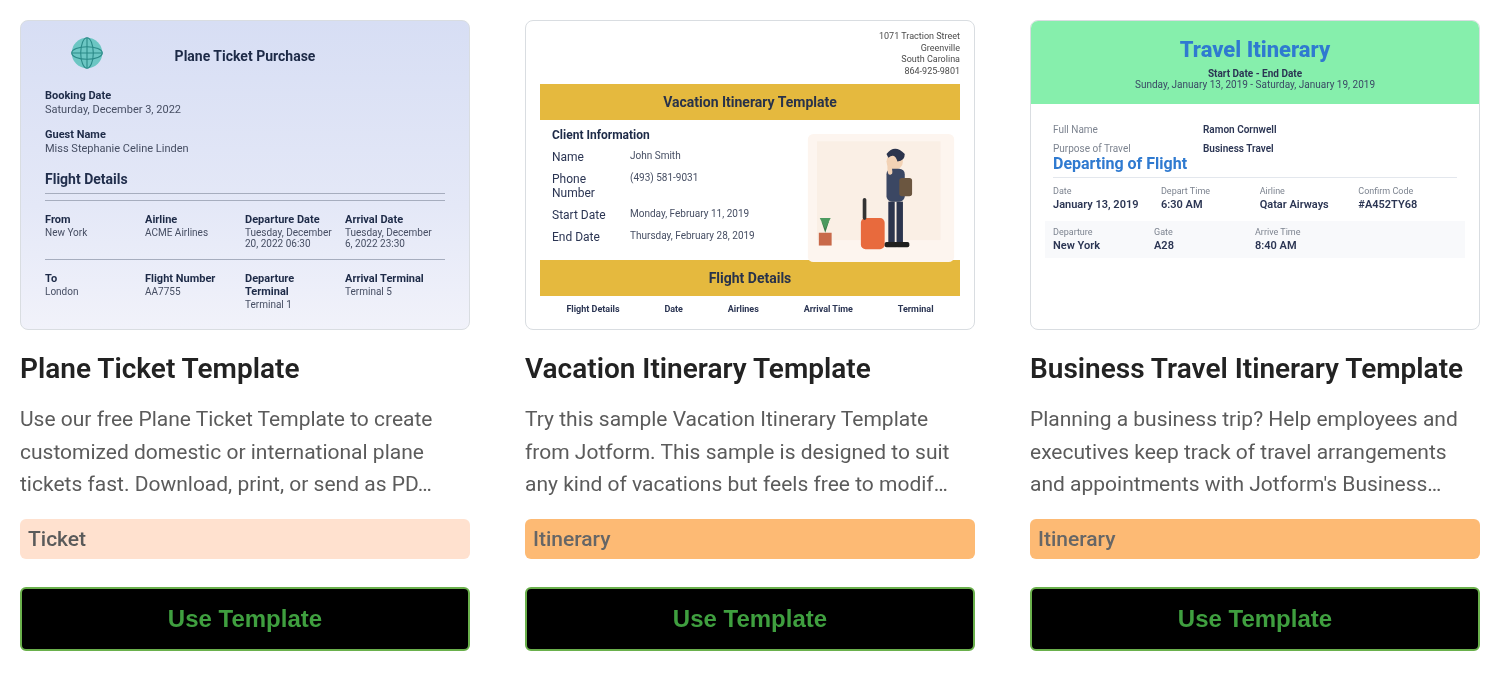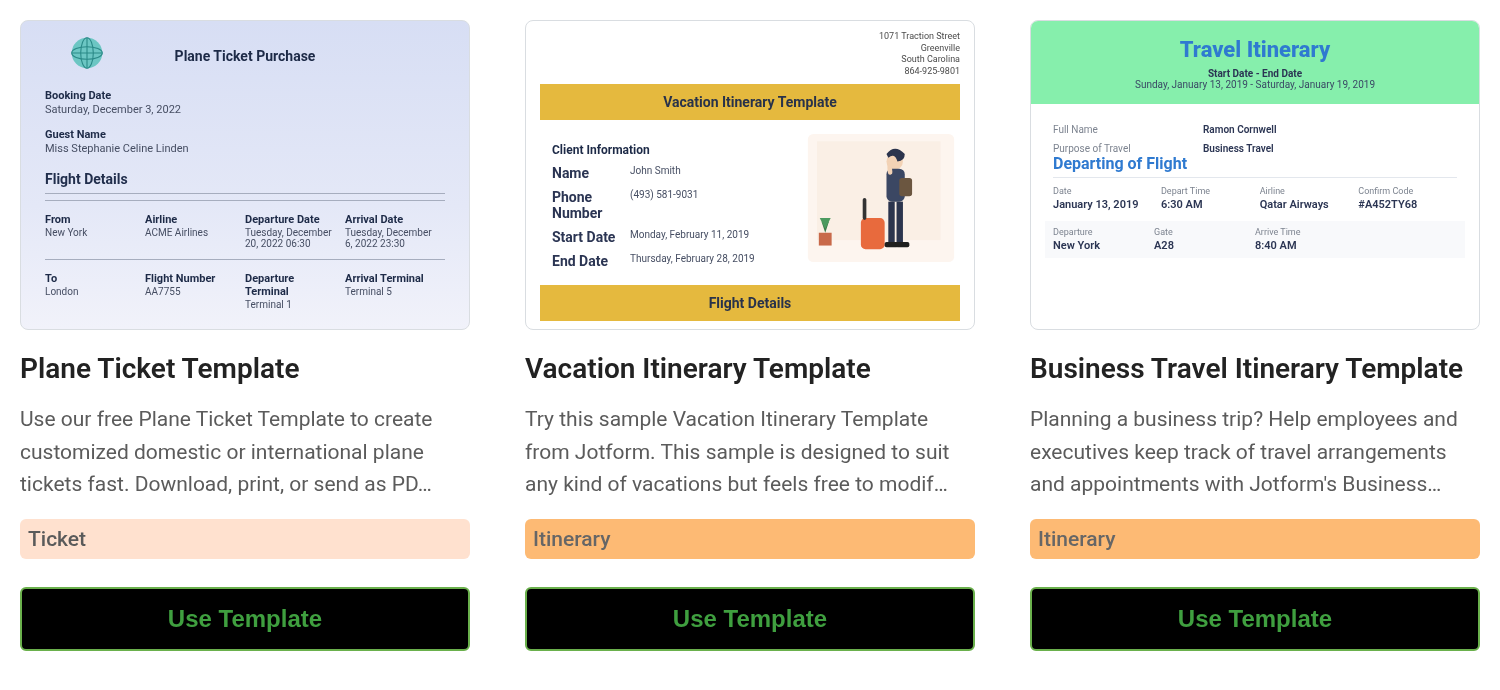--- a/index.html
+++ b/index.html
@@ -99,24 +99,24 @@
 .pv1-hr { border: none; border-top: 1px solid #a6adbe; margin: 6px 0 0 0; }
 .pv1-row { display: flex; margin-top: 12px; }
 .pv1-col { flex: 1; padding-right: 6px; }
 .pv1-col .lbl { font-weight: 700; color: #1d2a47; font-size: 11px; }
 .pv1-col .val { color: #464e63; font-size: 10px; margin-top: 1px; }
 
 
 .pv2 { padding: 10px 14px; font-size: 11px; color: #3a3a3a; }
 .pv2-addr { text-align: right; font-size: 9px; line-height: 1.3; color: #4b4b4b; }
 .pv2-banner { background: #e5b93e; text-align: center; font-weight: 700; font-size: 14px; color: #28324a; padding: 10px 0; margin-top: 6px; }
-.pv2-body { padding: 17px 12px 0 12px; position: relative; }
+.pv2-body { padding: 2px 12px 0 12px; position: relative; }
 .pv2-sect { font-weight: 700; font-size: 12px; margin-top: 6px; color: #1d2a47; }
 .pv2-line { display: flex; margin-top: 8px; }
-.pv2-lbl { width: 78px; font-weight: 700; font-size: 14px; color: #2b3553; }
+.pv2-lbl { width: 78px; font-weight: 400; font-size: 12px; color: #2b3553; }
 .pv2-val { width: 130px; font-size: 10px; color: #464e63; }
 .pv2-illo { position: absolute; right: 4px; top: 14px; width: 150px; height: 128px; }
 .pv2-banner2 { background: #e5b93e; text-align: center; font-weight: 700; font-size: 14px; color: #28324a; padding: 10px 0; margin-top: 16px; }
 .pv2-thead { display: flex; justify-content: space-around; font-size: 9px; font-weight: 700; color: #2b3553; margin-top: 6px; padding: 2px 4px; }
 
 
 .pv3 { font-size: 10px; color: #444; }
 .pv3-hdr { background: #86efac; text-align: center; padding: 16px 10px 14px 10px; }
 .pv3-title { font-size: 22px; font-weight: 800; color: #2f7ad0; }
 .pv3-sub { font-size: 10px; font-weight: 700; color: #2b3553; margin-top: 6px; }

